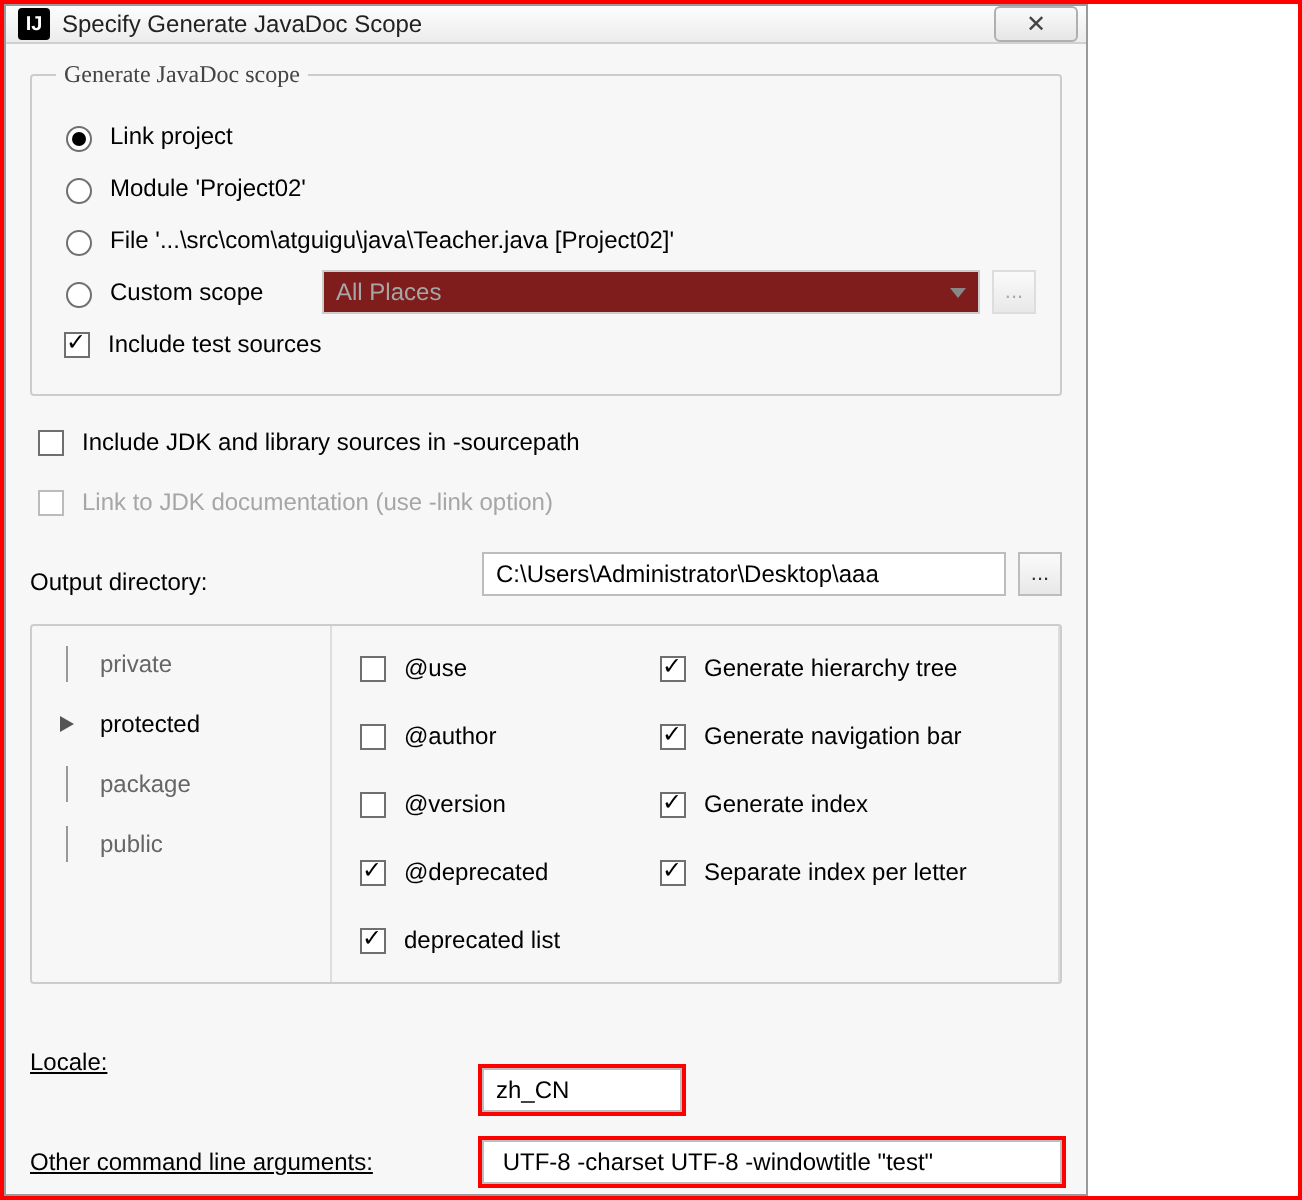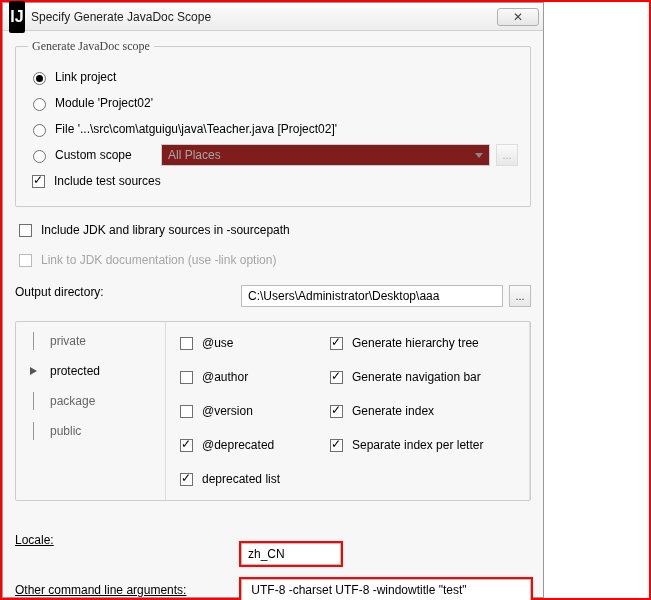--- a/index.html
+++ b/index.html
@@ -30,24 +30,24 @@
   }
   .titlebar {
     height: 28px;
     background: linear-gradient(#fdfdfd, #ececec);
     border-bottom: 1px solid #d0d0d0;
     display: flex;
     align-items: center;
     padding: 0 4px 0 6px;
   }
   .titlebar .appicon {
-    width: 16px; height: 32px;
+    width: 16px; height: 16px;
     background: #000;
     color: #fff;
-    font-size: 16px;
+    font-size: 10px;
     font-weight: bold;
     display: flex;
     align-items: center;
     justify-content: center;
     margin-right: 6px;
     border-radius: 2px;
   }
   .titlebar .title { flex: 1; font-size: 12px; color: #222; }
   .titlebar .closebtn {
     width: 42px; height: 18px;
@@ -138,21 +138,21 @@
   .textinput {
     height: 22px;
     border: 1px solid #bdbdbd;
     background: #fff;
     padding: 0 6px;
     font-family: inherit;
     font-size: 12px;
     color: #000;
   }
   .outrow {
-    display: flex; align-items: flex-start; gap: 6px;
+    display: flex; align-items: flex-end; gap: 6px;
     margin: 8px 0 6px 0;
   }
   .outrow .lbl { flex-shrink: 0; width: 220px; }
   .outrow input.textinput { flex: 1; }
   .threecol {
     display: flex;
     border: 1px solid #ccc;
     border-radius: 2px;
     margin-top: 4px;
   }

